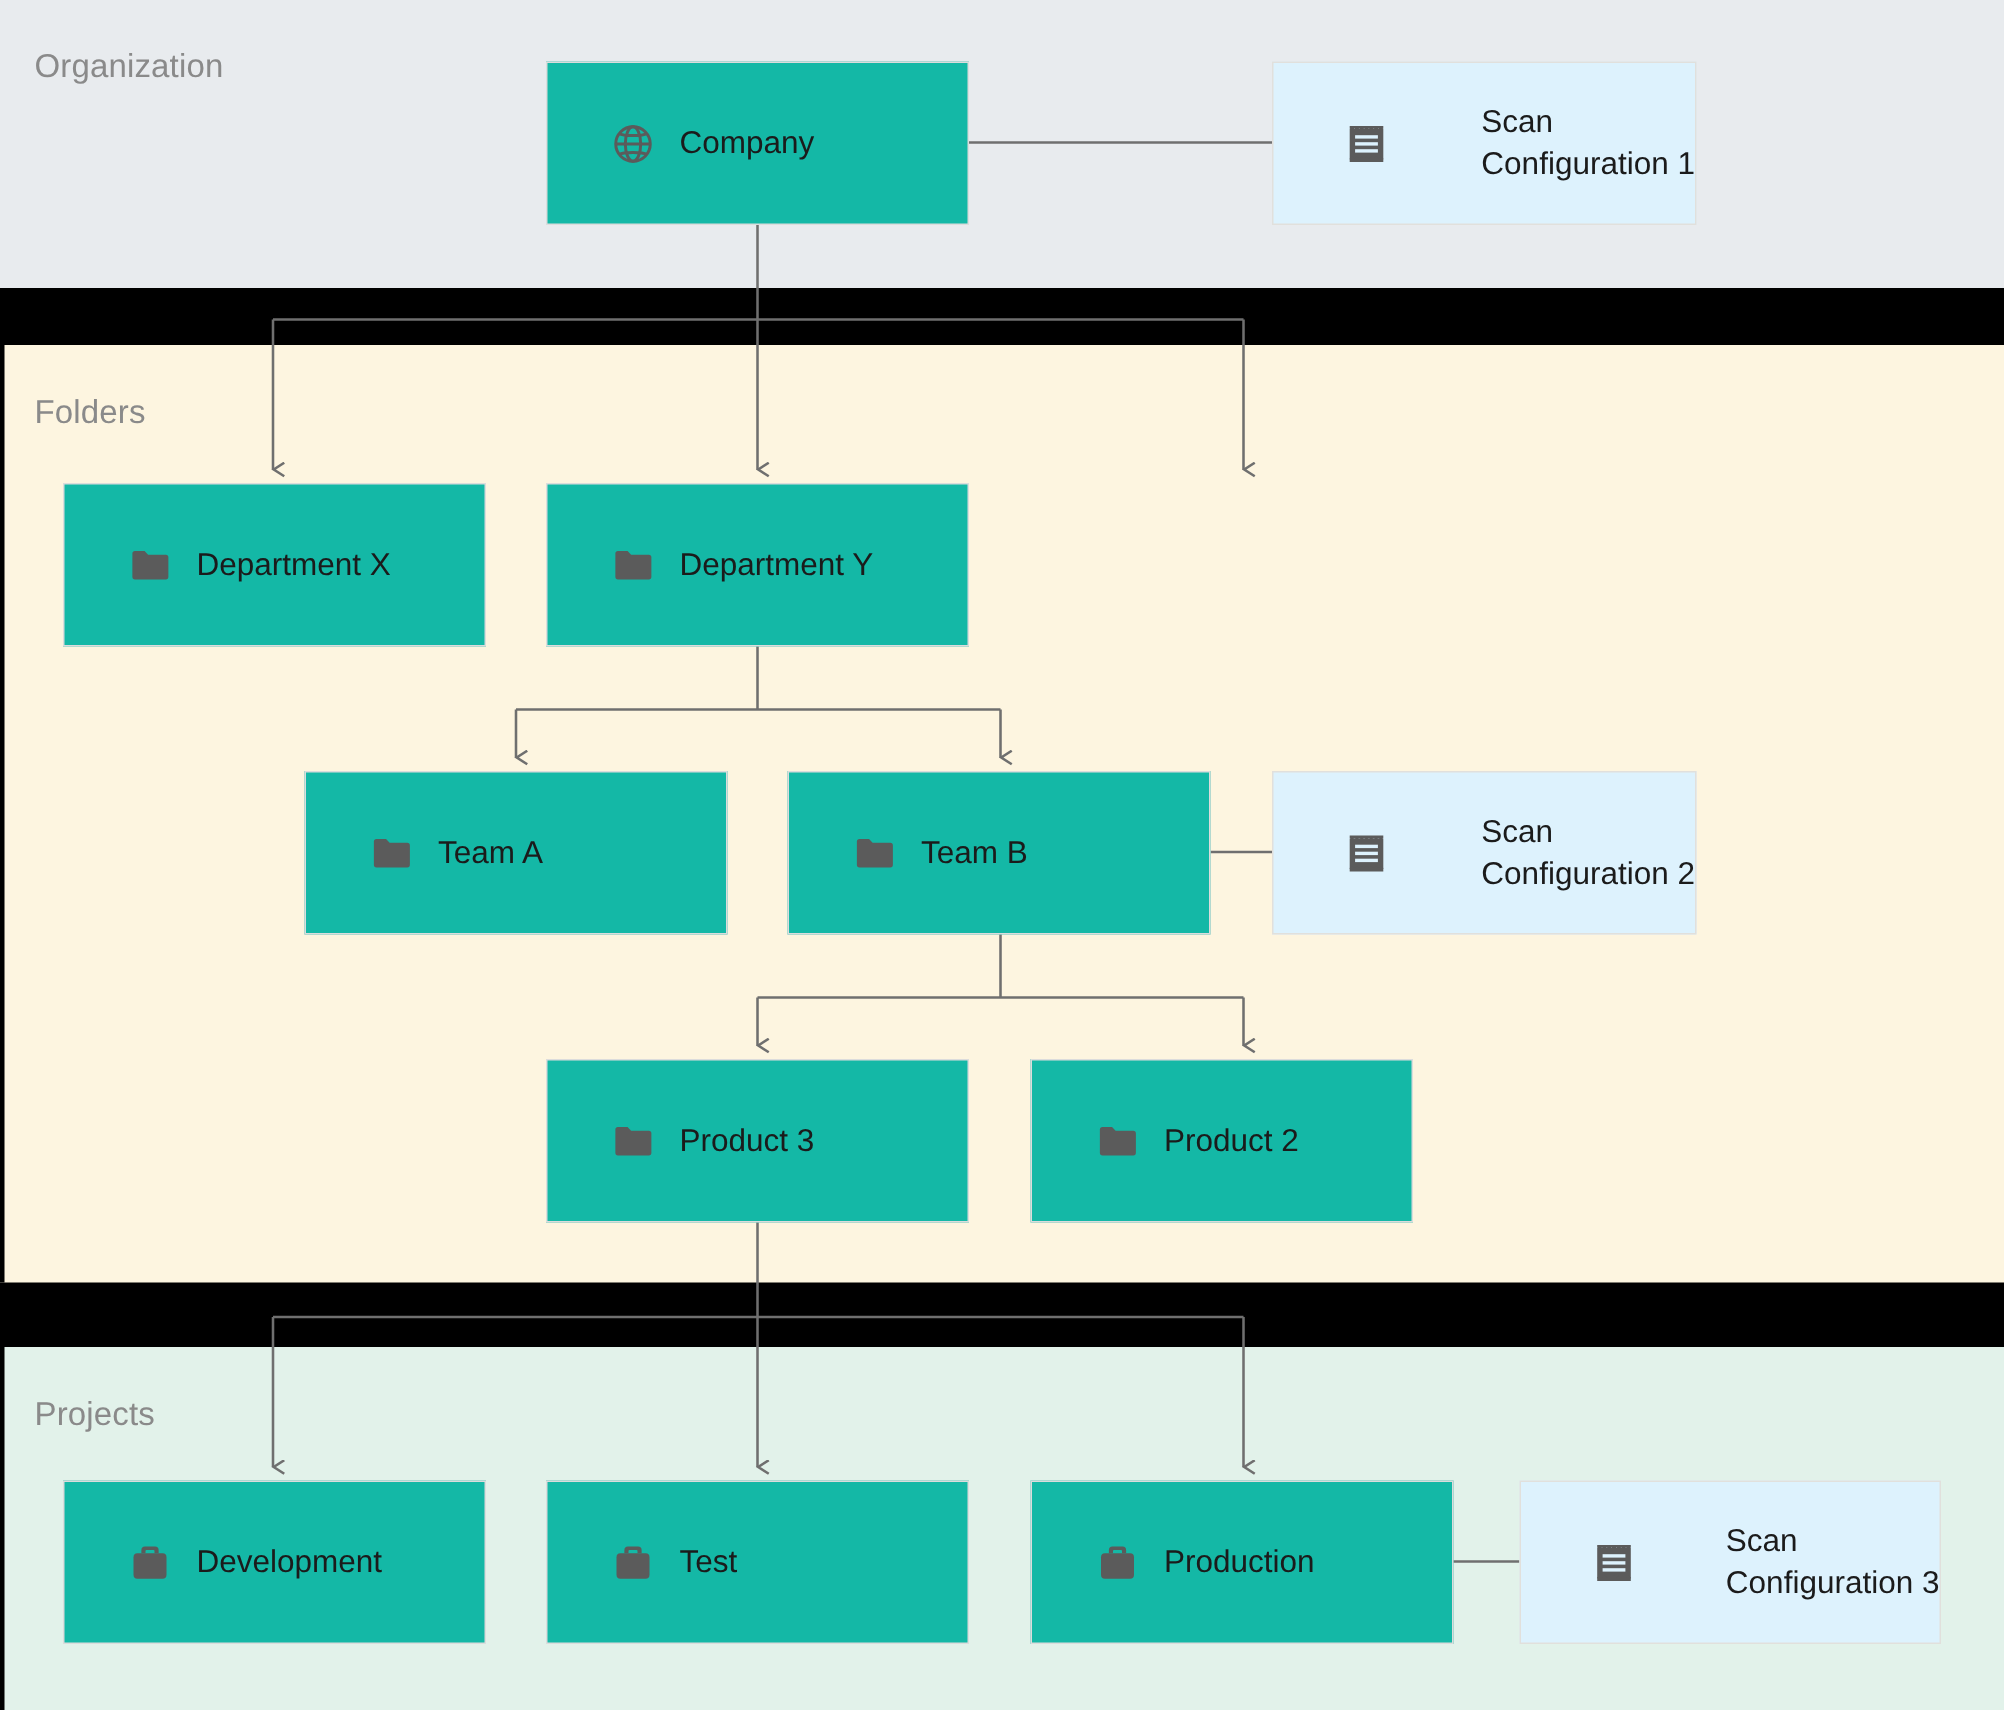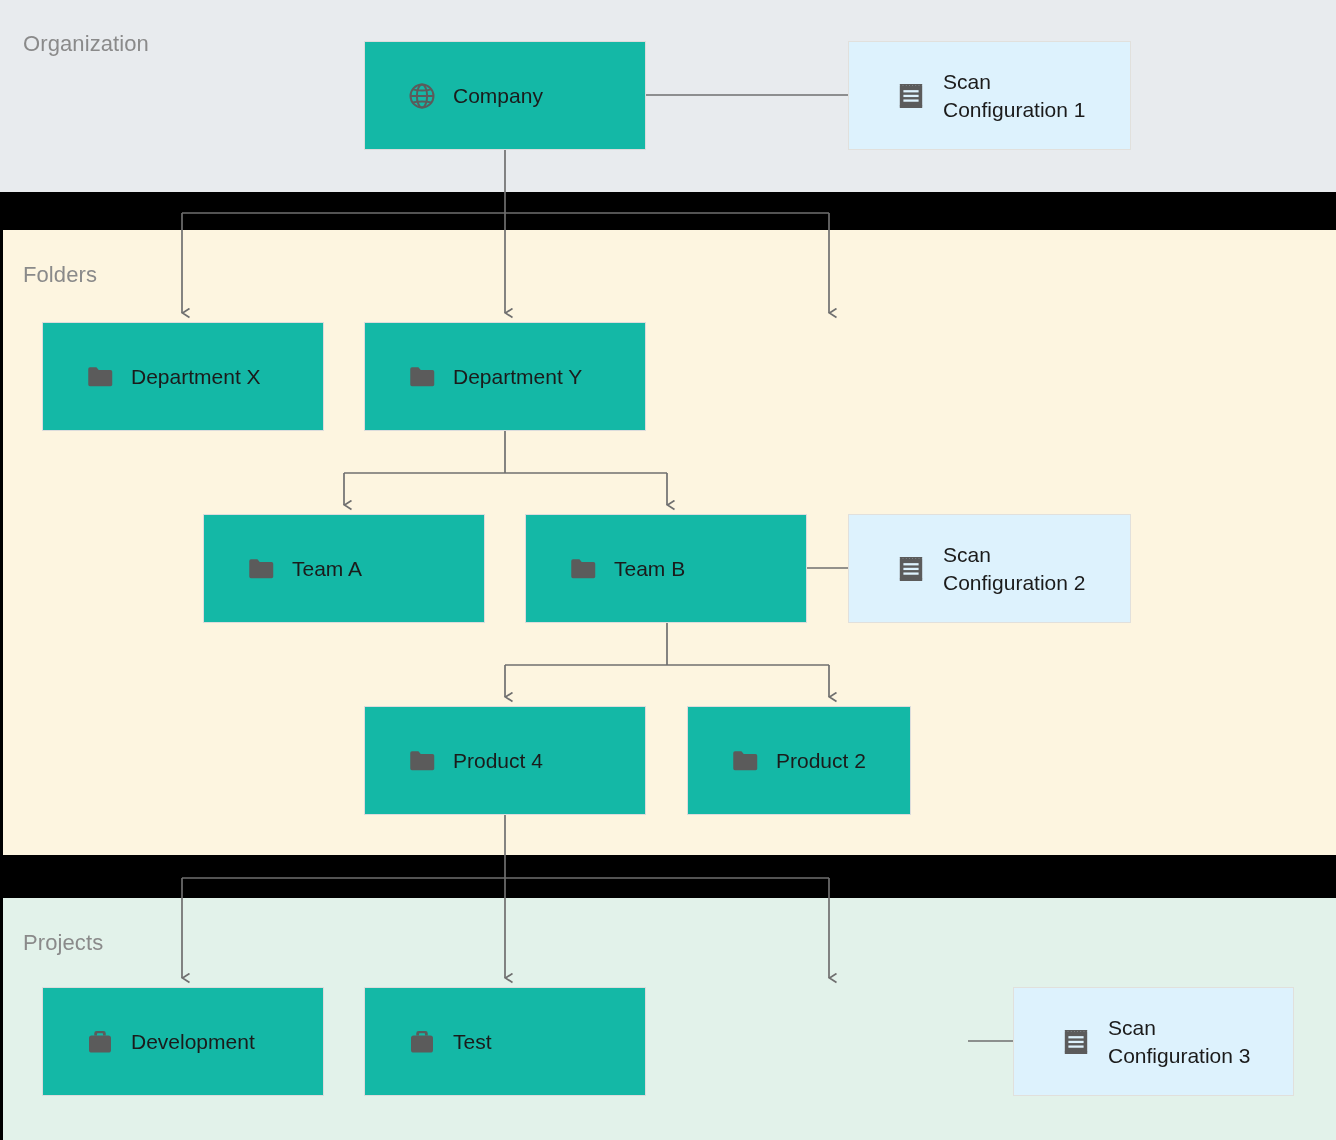--- a/index.html
+++ b/index.html
@@ -12,21 +12,21 @@
   .band-folders{top:230px;height:625px;background:#fdf5e0;border-left:3px solid #000;border-right:0;}
   .band-projects{top:898px;height:242px;background:#e2f2ea;border-left:3px solid #000;}
   .band-label{position:absolute;font-size:22px;color:#8a8a8a;letter-spacing:0.1px;}
 
   
   #wires{position:absolute;left:0;top:0;width:1336px;height:1140px;pointer-events:none;}
 
   
   .node{position:absolute;box-sizing:border-box;display:flex;align-items:center;
         background:#14b8a6;border:1px solid #dcdcdc;}
-  .node.cfg{background:#ddf2fd;border:1px solid #e1e0dc;}
+  .node.cfg{background:#ddf2fd;border:1px solid #e1e0dc;justify-content:space-between;}
   .node .glyph{flex:0 0 auto;margin-left:42px;margin-right:16px;display:flex;align-items:center;justify-content:center;}
   .node.wide .glyph{margin-left:46px;}
   .node .lbl{font-size:21px;line-height:27px;color:#1b1b1b;white-space:pre-line;}
   .node.cfg .lbl{font-size:21px;line-height:28px;}
 
   svg.ic{display:block;}
 </style>
 </head>
 <body>
 
@@ -174,24 +174,24 @@
 Configuration 2</span>
   </div>
 
   <div class="node" style="left:364px;top:706px;width:282px;height:109px;">
     <span class="glyph">
       <svg class="ic" width="30" height="30" viewBox="0 0 24 24">
         <path fill="#5b5b5b" d="M2.6,5.6 a1.4,1.4 0 0 1 1.4,-1.4 h5.1 l1.9,2.1 h9.4 a1.4,1.4 0 0 1 1.4,1.4
                  v10.3 a1.4,1.4 0 0 1 -1.4,1.4 h-16.4 a1.4,1.4 0 0 1 -1.4,-1.4 z"></path>
       </svg>
     </span>
-    <span class="lbl">Product 4</span>
-  </div>
-
-  <div class="node" style="left:687px;top:706px;width:224px;height:109px;">
+    <span class="lbl">Product 3</span>
+  </div>
+
+  <div class="node" style="left:687px;top:706px;width:255px;height:109px;">
     <span class="glyph">
       <svg class="ic" width="30" height="30" viewBox="0 0 24 24">
         <path fill="#5b5b5b" d="M2.6,5.6 a1.4,1.4 0 0 1 1.4,-1.4 h5.1 l1.9,2.1 h9.4 a1.4,1.4 0 0 1 1.4,1.4
                  v10.3 a1.4,1.4 0 0 1 -1.4,1.4 h-16.4 a1.4,1.4 0 0 1 -1.4,-1.4 z"></path>
       </svg>
     </span>
     <span class="lbl">Product 2</span>
   </div>
 
   <div class="node" style="left:42px;top:987px;width:282px;height:109px;">
@@ -209,20 +209,30 @@
     <span class="glyph">
       <svg class="ic" width="30" height="30" viewBox="0 0 24 24">
         <path fill="#5b5b5b" d="M9.3,3.2 h5.4 a1.9,1.9 0 0 1 1.9,1.9 v1.7 h-2.2 v-1.3 a0.5,0.5 0 0 0 -0.5,-0.5
                  h-3.8 a0.5,0.5 0 0 0 -0.5,0.5 v1.3 h-2.2 v-1.7 a1.9,1.9 0 0 1 1.9,-1.9 z"></path>
         <rect x="3.2" y="6.8" width="17.6" height="13.6" rx="2.1" fill="#5b5b5b"></rect>
       </svg>
     </span>
     <span class="lbl">Test</span>
   </div>
 
+  <div class="node" style="left:687px;top:987px;width:282px;height:109px;">
+    <span class="glyph">
+      <svg class="ic" width="30" height="30" viewBox="0 0 24 24">
+        <path fill="#5b5b5b" d="M9.3,3.2 h5.4 a1.9,1.9 0 0 1 1.9,1.9 v1.7 h-2.2 v-1.3 a0.5,0.5 0 0 0 -0.5,-0.5
+                 h-3.8 a0.5,0.5 0 0 0 -0.5,0.5 v1.3 h-2.2 v-1.7 a1.9,1.9 0 0 1 1.9,-1.9 z"></path>
+        <rect x="3.2" y="6.8" width="17.6" height="13.6" rx="2.1" fill="#5b5b5b"></rect>
+      </svg>
+    </span>
+    <span class="lbl">Production</span>
+  </div>
 
   <div class="node cfg wide" style="left:1013px;top:987px;width:281px;height:109px;">
     <span class="glyph">
       <svg class="ic" width="32" height="32" viewBox="0 0 24 24">
         <path fill="#5b5b5b" d="M3.6,3 h16.8 v1.2 l-1.2,0.9 l-1.2,-0.9 l-1.2,0.9 l-1.2,-0.9 l-1.2,0.9 l-1.2,-0.9
                  l-1.2,0.9 l-1.2,-0.9 l-1.2,0.9 l-1.2,-0.9 l-1.2,0.9 l-1.2,-0.9 l-1.2,0.9 l-1.2,-0.9 z"></path>
         <rect x="3.6" y="4.4" width="16.8" height="15.3" fill="#5b5b5b"></rect>
         <path fill="#5b5b5b" d="M3.6,19.2 l1.2,-0.9 l1.2,0.9 l1.2,-0.9 l1.2,0.9 l1.2,-0.9 l1.2,0.9 l1.2,-0.9
                  l1.2,0.9 l1.2,-0.9 l1.2,0.9 l1.2,-0.9 l1.2,0.9 l1.2,-0.9 l1.2,0.9 v1.8 h-16.8 z"></path>
         <g fill="#ddf2fd">

